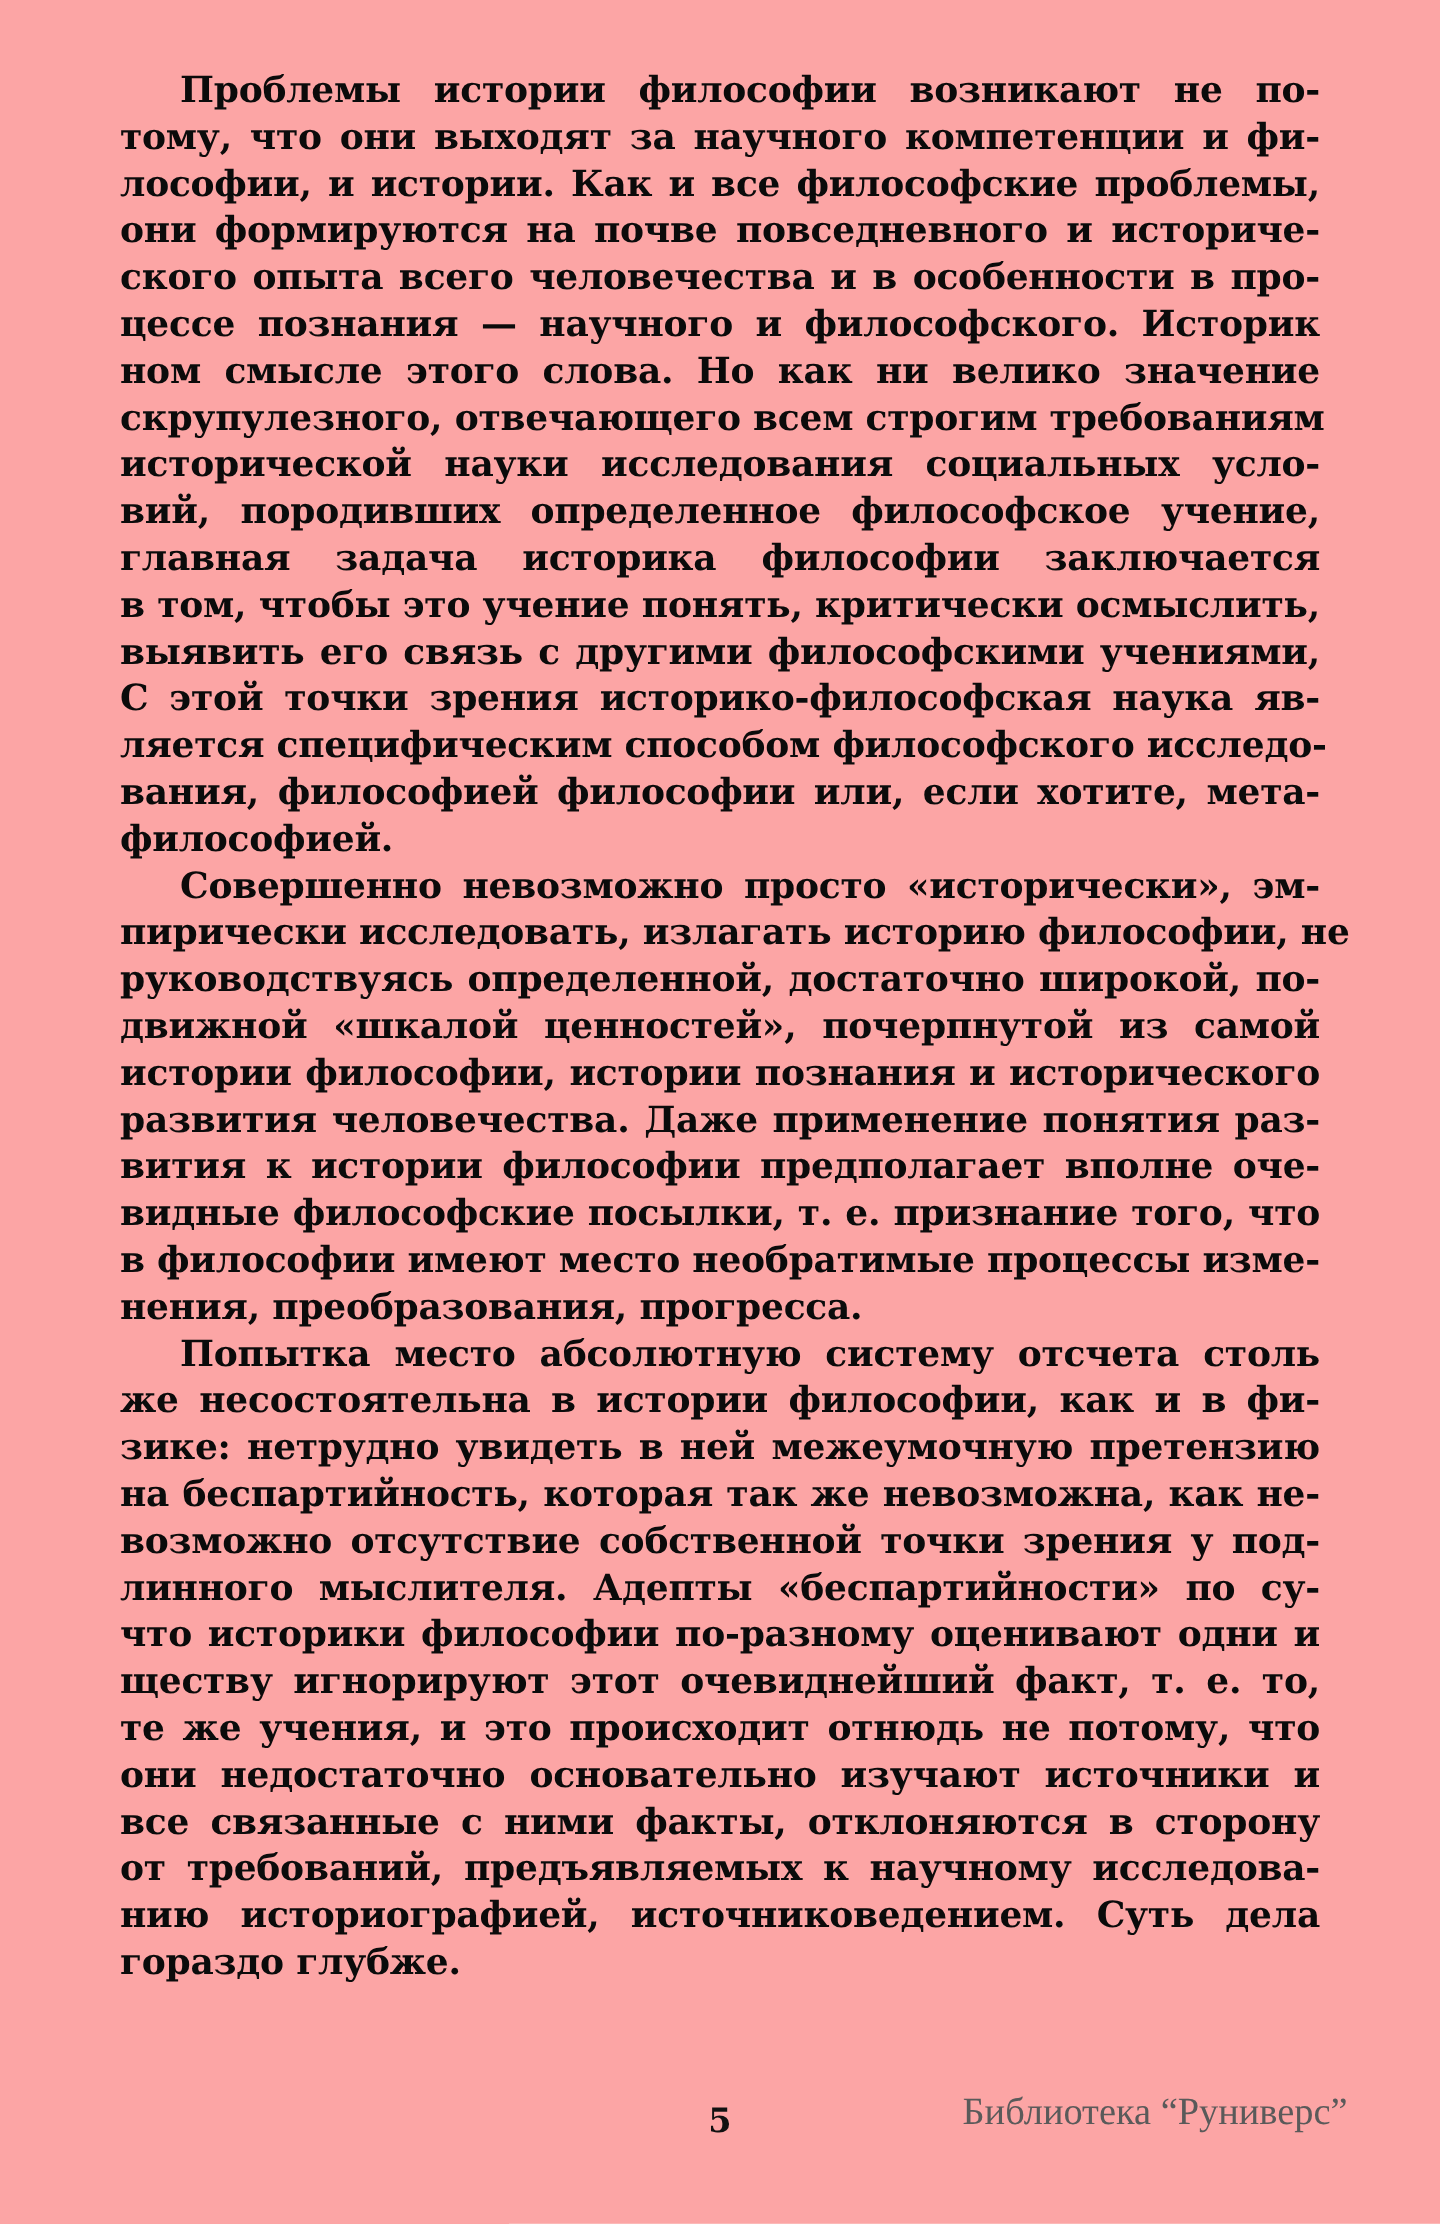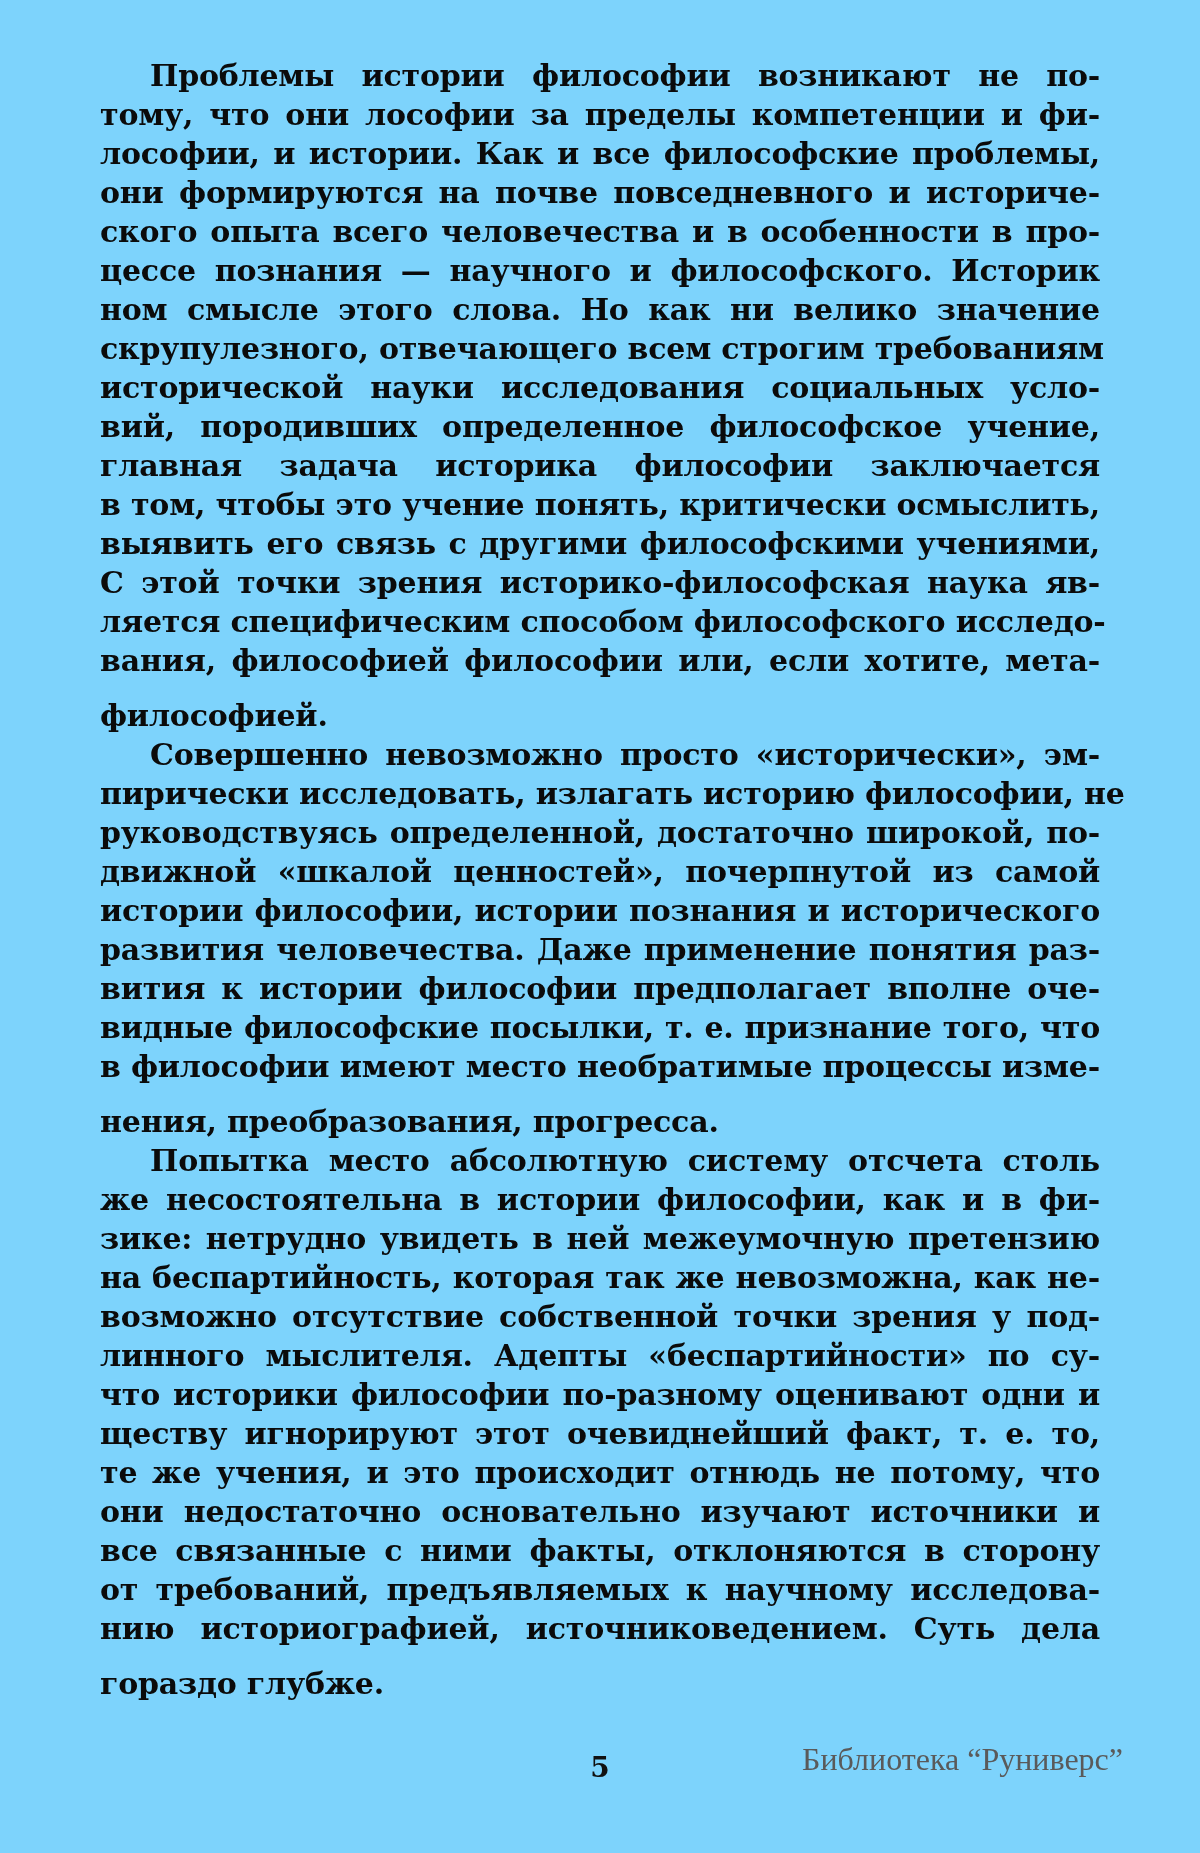--- a/index.html
+++ b/index.html
@@ -11,21 +11,21 @@
     height: 1853px;
     position: relative;
     background: #fbfdf8;
     overflow: hidden;
   }
   .page {
     position: absolute;
     left: 0; top: 0;
     width: 1200px;
     height: 1853px;
-    background: #7dd3fc;
+    background: #fca5a5;
     font-family: "DejaVu Serif", serif;
     color: #0b0b0b;
   }
   .textblock {
     position: absolute;
     left: 100px;
     top: 56px;
     width: 1000px;
   }
   .para {
@@ -41,21 +41,20 @@
     text-align: justify;
     text-align-last: justify;
     white-space: nowrap;
     overflow: visible;
   }
   .line.first {
     padding-left: 50px;
   }
   .line.last {
     text-align-last: left;
-    margin-top: 16px;
   }
   .pagenum {
     position: absolute;
     left: 100px;
     top: 1752px;
     width: 1000px;
     text-align: center;
     font-size: 28px;
     font-weight: 700;
     line-height: 32px;
@@ -74,21 +73,21 @@
 </style>
 </head>
 <body>
 
 <div class="page">
 
   <div class="textblock">
 
     <div class="para">
       <div class="line first">Проблемы истории философии возникают не по-</div>
-      <div class="line">тому, что они лософии за пределы компетенции и фи-</div>
+      <div class="line">тому, что они выходят за научного компетенции и фи-</div>
       <div class="line">лософии, и истории. Как и все философские проблемы,</div>
       <div class="line">они формируются на почве повседневного и историче-</div>
       <div class="line">ского опыта всего человечества и в особенности в про-</div>
       <div class="line">цессе познания — научного и философского. Историк</div>
       <div class="line">ном смысле этого слова. Но как ни велико значение</div>
       <div class="line">скрупулезного, отвечающего всем строгим требованиям</div>
       <div class="line">исторической науки исследования социальных усло-</div>
       <div class="line">вий, породивших определенное философское учение,</div>
       <div class="line">главная задача историка философии заключается</div>
       <div class="line">в том, чтобы это учение понять, критически осмыслить,</div>

